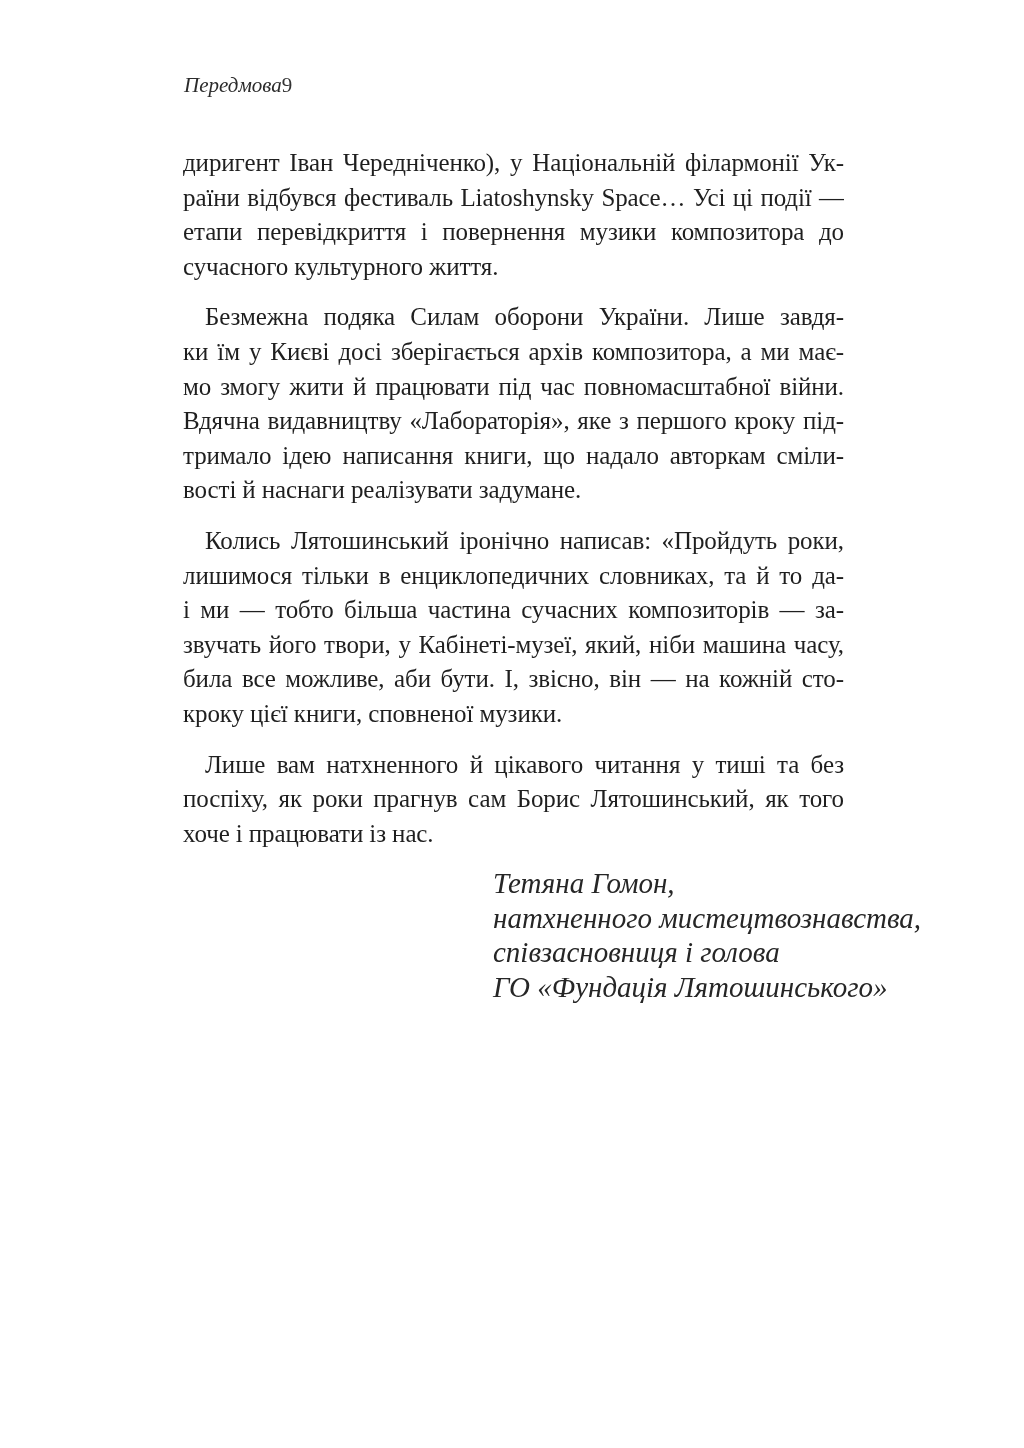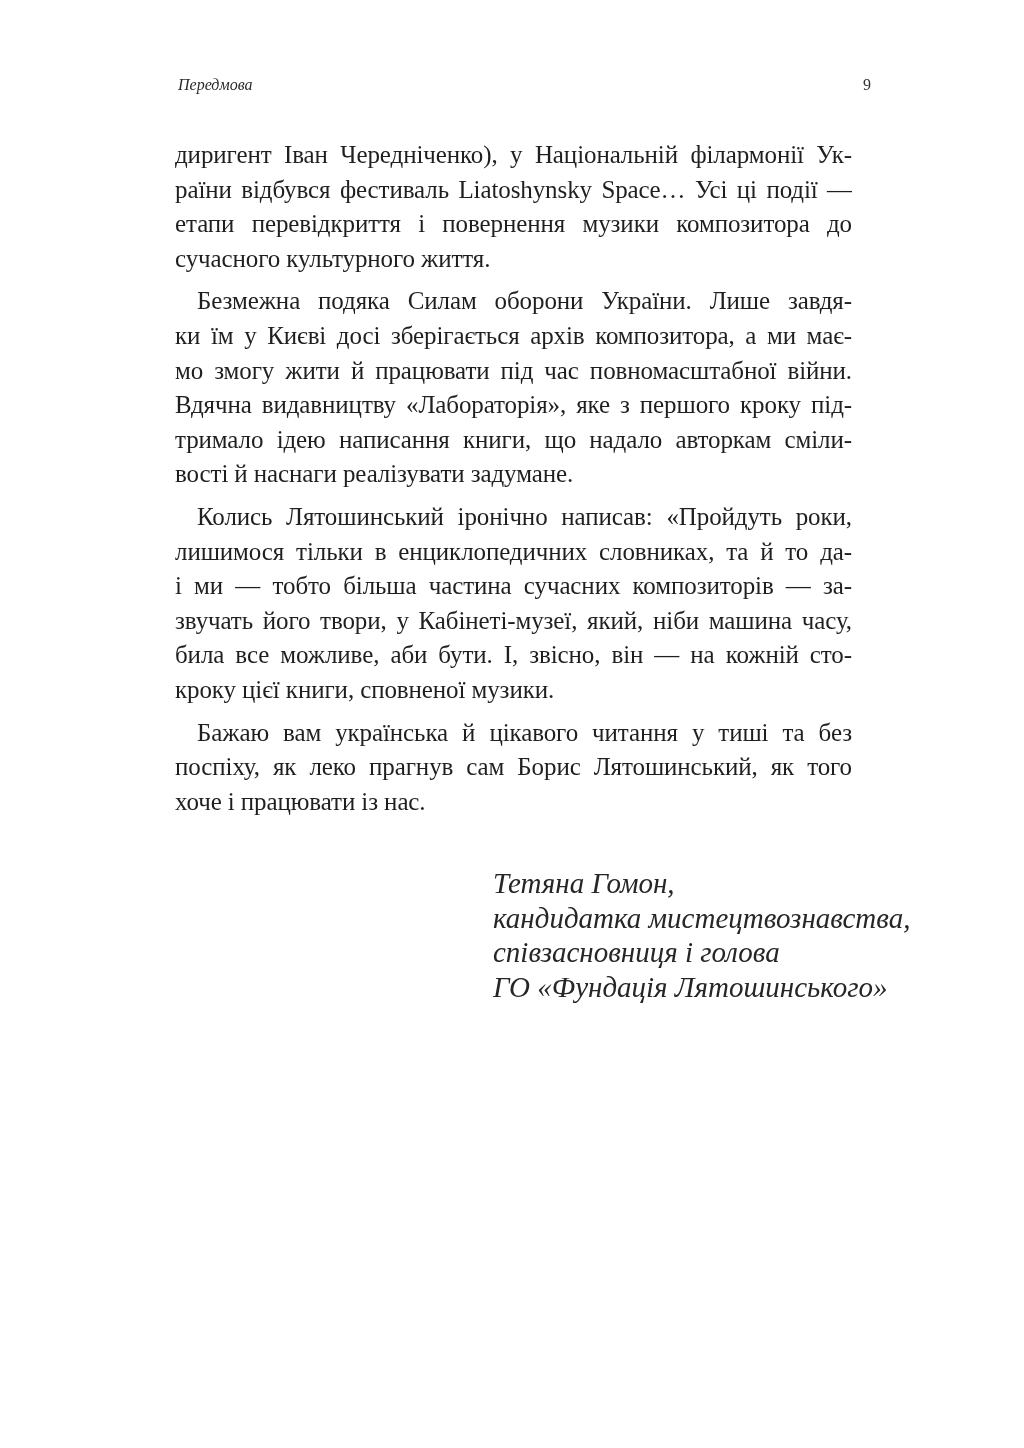--- a/index.html
+++ b/index.html
@@ -11,45 +11,45 @@
     position: relative;
     width: 1024px;
     height: 1448px;
     background: #ffffff;
     font-family: "Liberation Serif", "DejaVu Serif", serif;
     color: #1f1f1f;
     overflow: hidden;
   }
   .running-head {
     position: absolute;
-    left: 178px;
+    left: 184px;
     top: 72px;
     width: 693px;
     display: flex;
-    justify-content: space-between;
+    justify-content: flex-start;
     align-items: baseline;
-    font-size: 16px;
+    font-size: 21px;
     line-height: 26px;
     color: #2b2b2b;
   }
   .running-title {
     font-style: italic;
   }
   .page-num {
     font-style: normal;
     color: #333333;
   }
   .body-text {
     position: absolute;
     left: 167px;
     top: 130px;
     width: 693px;
   }
   .para {
-    margin: 8px;
+    margin: 16px;
     padding: 0;
   }
   .line {
     font-size: 25px;
     line-height: 34.6px;
     height: 34.6px;
     text-align: justify;
     text-align-last: justify;
     letter-spacing: -0.1px;
     overflow: hidden;
@@ -106,27 +106,27 @@
     <div class="para">
       <div class="line first">Колись Лятошинський іронічно написав: «Пройдуть роки,</div>
       <div class="line">лишимося тільки в енциклопедичних словниках, та й то да-</div>
       <div class="line">і ми — тобто більша частина сучасних композиторів — за-</div>
       <div class="line">звучать його твори, у Кабінеті-музеї, який, ніби машина часу,</div>
       <div class="line">била все можливе, аби бути. І, звісно, він — на кожній сто-</div>
       <div class="line endline">кроку цієї книги, сповненої музики.</div>
     </div>
 
     <div class="para">
-      <div class="line first">Бажаю вам українська й цікавого читання у тиші та без</div>
-      <div class="line">поспіху, як леко прагнув сам Борис Лятошинський, як того</div>
+      <div class="line first">Лише вам натхненного й цікавого читання у тиші та без</div>
+      <div class="line">поспіху, як роки прагнув сам Борис Лятошинський, як того</div>
       <div class="line endline">хоче і працювати із нас.</div>
     </div>
 
   </div>
 
   <div class="signature">
     <div class="sig-line">Тетяна Гомон,</div>
-    <div class="sig-line">кандидатка мистецтвознавства,</div>
+    <div class="sig-line">натхненного мистецтвознавства,</div>
     <div class="sig-line">співзасновниця і голова</div>
     <div class="sig-line">ГО «Фундація Лятошинського»</div>
   </div>
 
 </div>
 
 </body></html>

